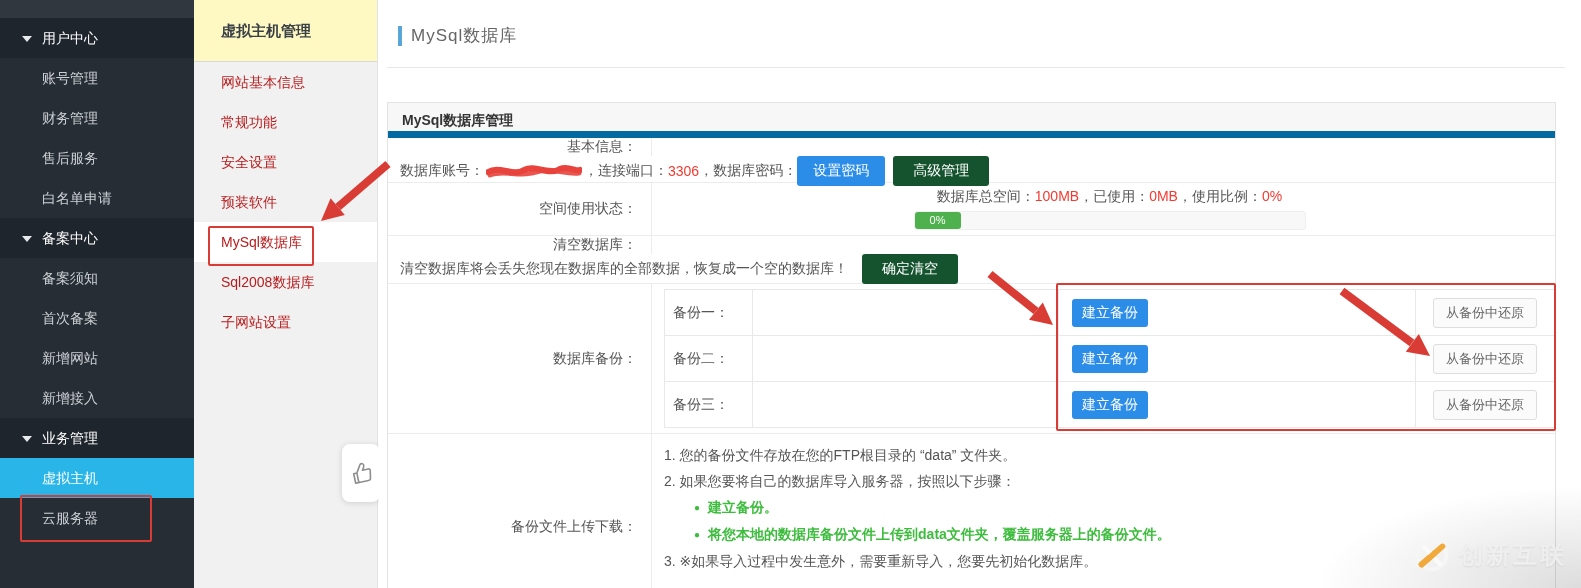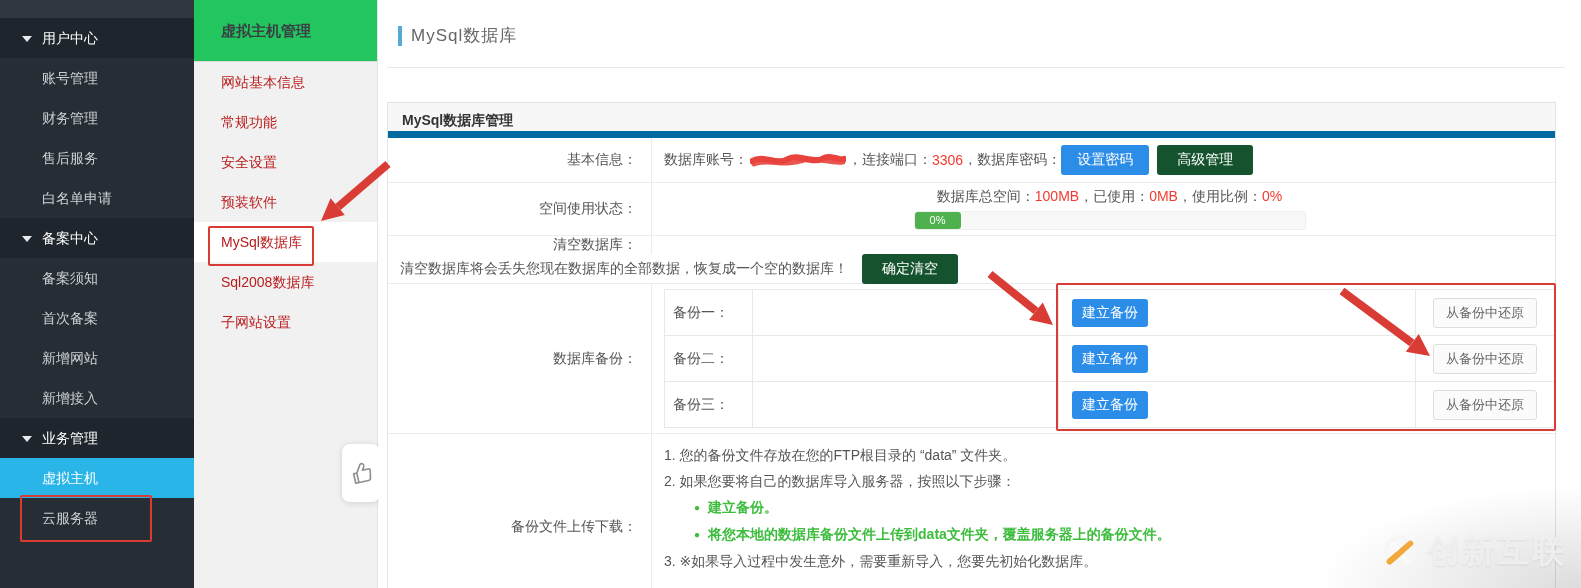--- a/index.html
+++ b/index.html
@@ -13,21 +13,21 @@
   .sb1 .row { height:40px; line-height:40px; font-size:14px; position:relative; cursor:pointer; }
   .sb1 .section { background:#1f252c; color:#fff; }
   .sb1 .section .caret { position:absolute; left:22px; top:18px; width:0; height:0;
       border-left:5px solid transparent; border-right:5px solid transparent; border-top:6px solid #e8eaec; }
   .sb1 .item  { color:#ccd1d6; }
   .sb1 .row .lbl { display:inline-block; padding-left:42px; }
   .sb1 .item.selected { background:#29b5e8; color:#fff; }
 
   
   .sb2 { position:absolute; left:194px; top:0; width:184px; height:588px; background:#f1f1f2; border-right:1px solid #e3e3e3; }
-  .sb2-header { height:62px; background:#22c55e; border-bottom:1px solid #d9d9d9; color:#3a3f45;
+  .sb2-header { height:62px; background:#fef9c3; border-bottom:1px solid #d9d9d9; color:#3a3f45;
       font-weight:bold; font-size:15px; line-height:62px; padding-left:27px; }
   .sb2 .row { height:40px; line-height:40px; font-size:14px; color:#b91c1c; padding-left:27px; cursor:pointer; }
   .sb2 .row.selected { background:#ffffff; }
   .thumb-bubble { position:absolute; left:148px; top:444px; width:38px; height:58px; background:#fff;
       border-radius:8px; box-shadow:0 1px 6px rgba(0,0,0,.14); display:flex; align-items:center; justify-content:center; }
 
   
   .main { position:absolute; left:379px; top:0; width:1202px; height:588px; background:#fff; }
   .page-title { position:absolute; left:19px; top:24px; display:flex; align-items:center; }
   .page-title .bar { width:4px; height:20px; background:#58a7d8; margin-right:9px; }
@@ -35,21 +35,21 @@
   .title-divider { position:absolute; left:8px; top:67px; width:1178px; height:0; border-top:1px solid #e7e7e7; }
 
   .panel { position:absolute; left:8px; top:102px; width:1169px; height:486px;
       border:1px solid #e3e3e3; border-bottom:none; background:#fff; }
   .panel-header { height:35px; background:#f7f7f7; border-bottom:7px solid #0369a1;
       font-size:14px; font-weight:bold; color:#333; line-height:34px; padding-left:14px; }
   .prow { display:flex; border-bottom:1px solid #ececec; }
   .prow .plabel { width:264px; min-width:264px; border-right:1px solid #ececec; display:flex;
       align-items:center; justify-content:flex-end; padding-right:14px; font-size:14px; color:#555; }
   .prow .pcontent { flex:1; font-size:14px; color:#555; display:flex; align-items:center; padding-left:12px; }
-  .row-basic { height:45px; }
+  .row-basic { height:45px;flex-direction:column; }
   .row-space { height:53px; }
   .row-clear { height:48px;flex-direction:column; }
   .row-backup { height:150px; }
   .row-upload { height:186px; border-bottom:none; }
 
   .red-val { color:#f43a30; }
   .btn { display:inline-block; border:none; border-radius:3px; font-size:14px; cursor:pointer;
       font-family:"Liberation Sans","DejaVu Sans",sans-serif; }
   .btn-blue { background:#2b8de8; color:#fff; padding:6px 16px; }
   .btn-red  { background:#14532d; color:#fff; padding:6px 20px; }
@@ -78,21 +78,21 @@
   .upload-lines .bullet .dot { color:#3dbd3d; margin-right:8px; font-size:10px; vertical-align:1px; }
 
   
   .anno { position:absolute; pointer-events:none; }
   .anno-rect { border:2px solid #d93c34; border-radius:2px; }
 
   
   .wm-shade { position:absolute; right:0; bottom:0; width:260px; height:100px;
       background:radial-gradient(ellipse at 100% 100%, rgba(40,40,40,.16), rgba(40,40,40,0) 72%); pointer-events:none; }
   .watermark { position:absolute; right:14px; bottom:14px; display:flex; align-items:center; pointer-events:none; }
-  .watermark .wm-text { font-size:32px; font-weight:bold; color:rgba(240,240,240,.92);
+  .watermark .wm-text { font-size:24px; font-weight:bold; color:rgba(240,240,240,.92);
       letter-spacing:3px; margin-left:8px; text-shadow:0 1px 2px rgba(0,0,0,.08); }
 </style>
 </head>
 <body>
 
 <div class="app">
 
   <nav class="sb1">
     <div class="sb1-topstrip"></div>
     <div class="row section">

